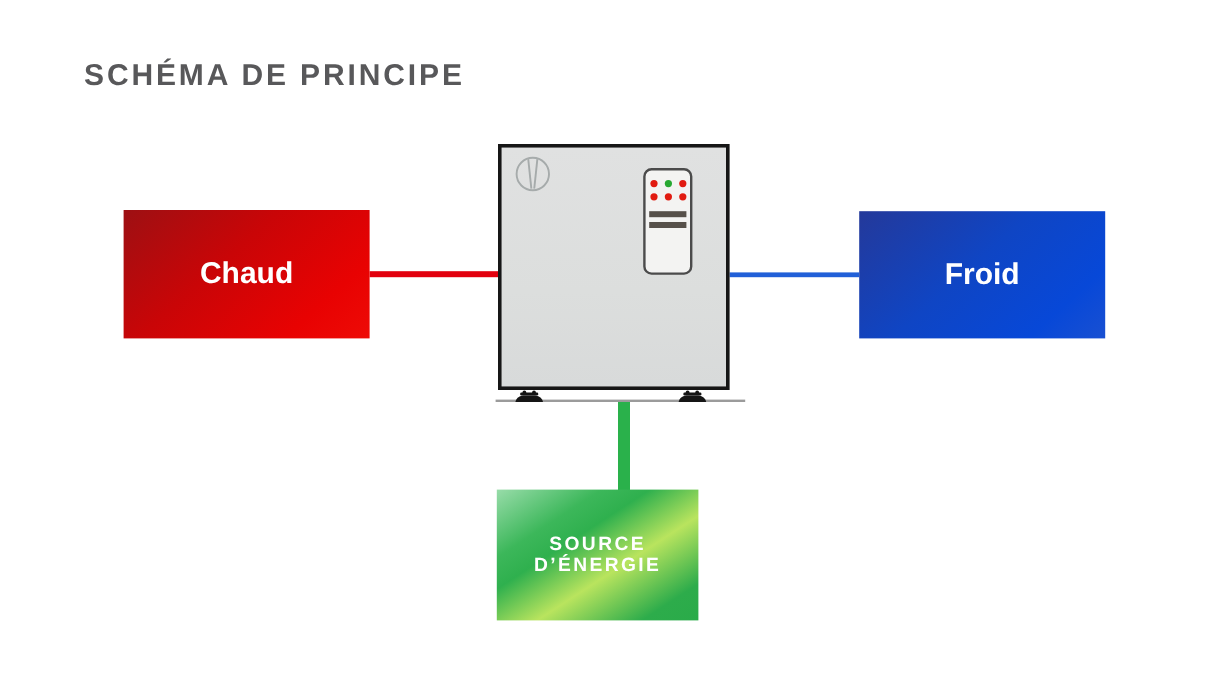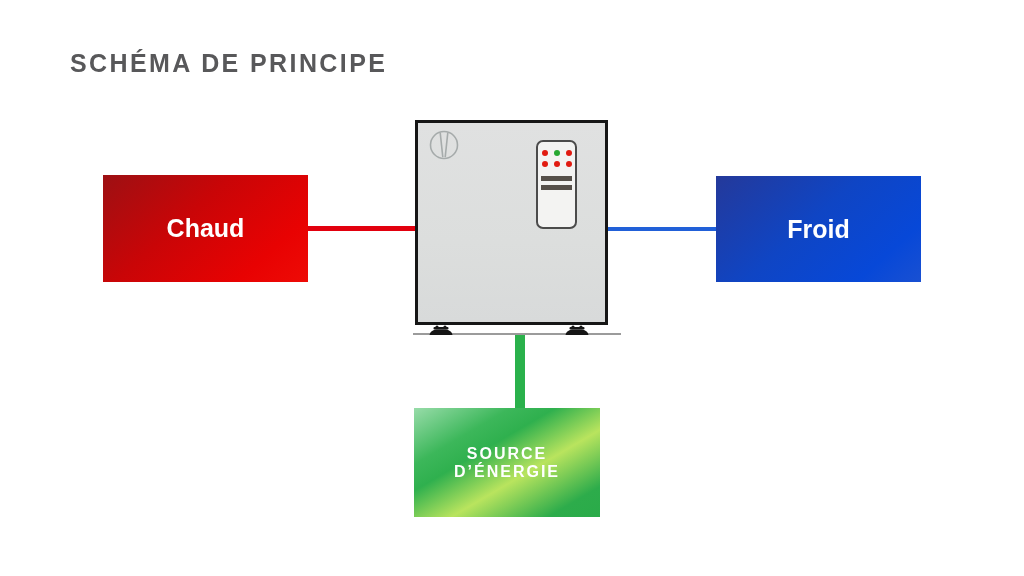--- a/index.html
+++ b/index.html
@@ -19,21 +19,21 @@
     left:103px; top:175px; width:205px; height:107px;
     font-size:25px; font-weight:600;
     background:linear-gradient(138deg,#9d1013 0%,#c90507 40%,#e80202 78%,#ee0b06 100%);
   }
   .box-cold {
     left:716px; top:176px; width:205px; height:106px;
     font-size:25px; font-weight:600;
     background:linear-gradient(138deg,#24399a 0%,#0f45c4 45%,#0748d8 80%,#1950d2 100%);
   }
   .box-energy {
-    left:414px; top:408px; width:186px; height:109px;
+    left:414px; top:408px; width:168px; height:109px;
     font-size:16px; font-weight:700; letter-spacing:2px;
     background:linear-gradient(to bottom right,#98dca9 0%,#3cb75a 26%,#2fb04e 38%,#b9e45e 60%,#2dac4b 86%,#2aab49 100%);
   }
   .line { position:absolute; }
   .line-hot    { left:308px; top:226px; width:107px; height:5px; background:#e2000e; }
   .line-cold   { left:608px; top:227px; width:108px; height:4px; background:#2160d8; }
   .line-energy { left:515px; top:334px; width:10px;  height:75px; background:#2ab14b; }
   .ground-line { left:413px; top:333px; width:208px; height:2px; background:#9b9b9b; }
   .machine {
     position:absolute; left:415px; top:120px; width:193px; height:205px;

